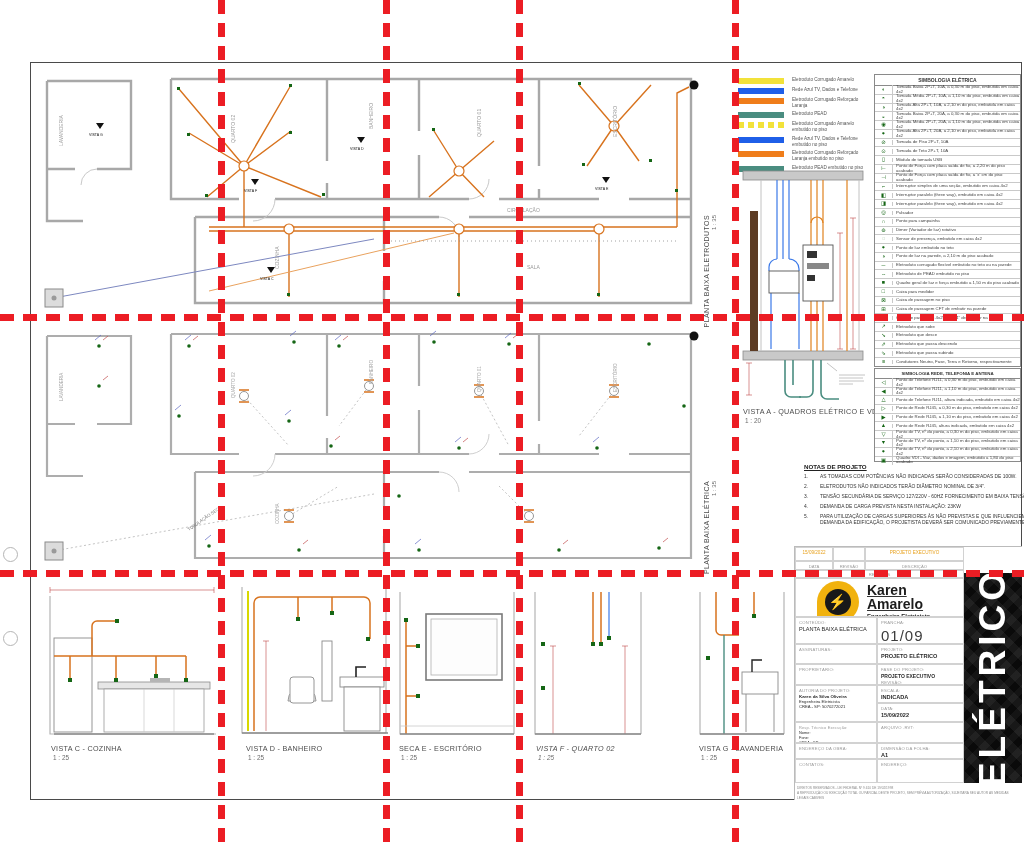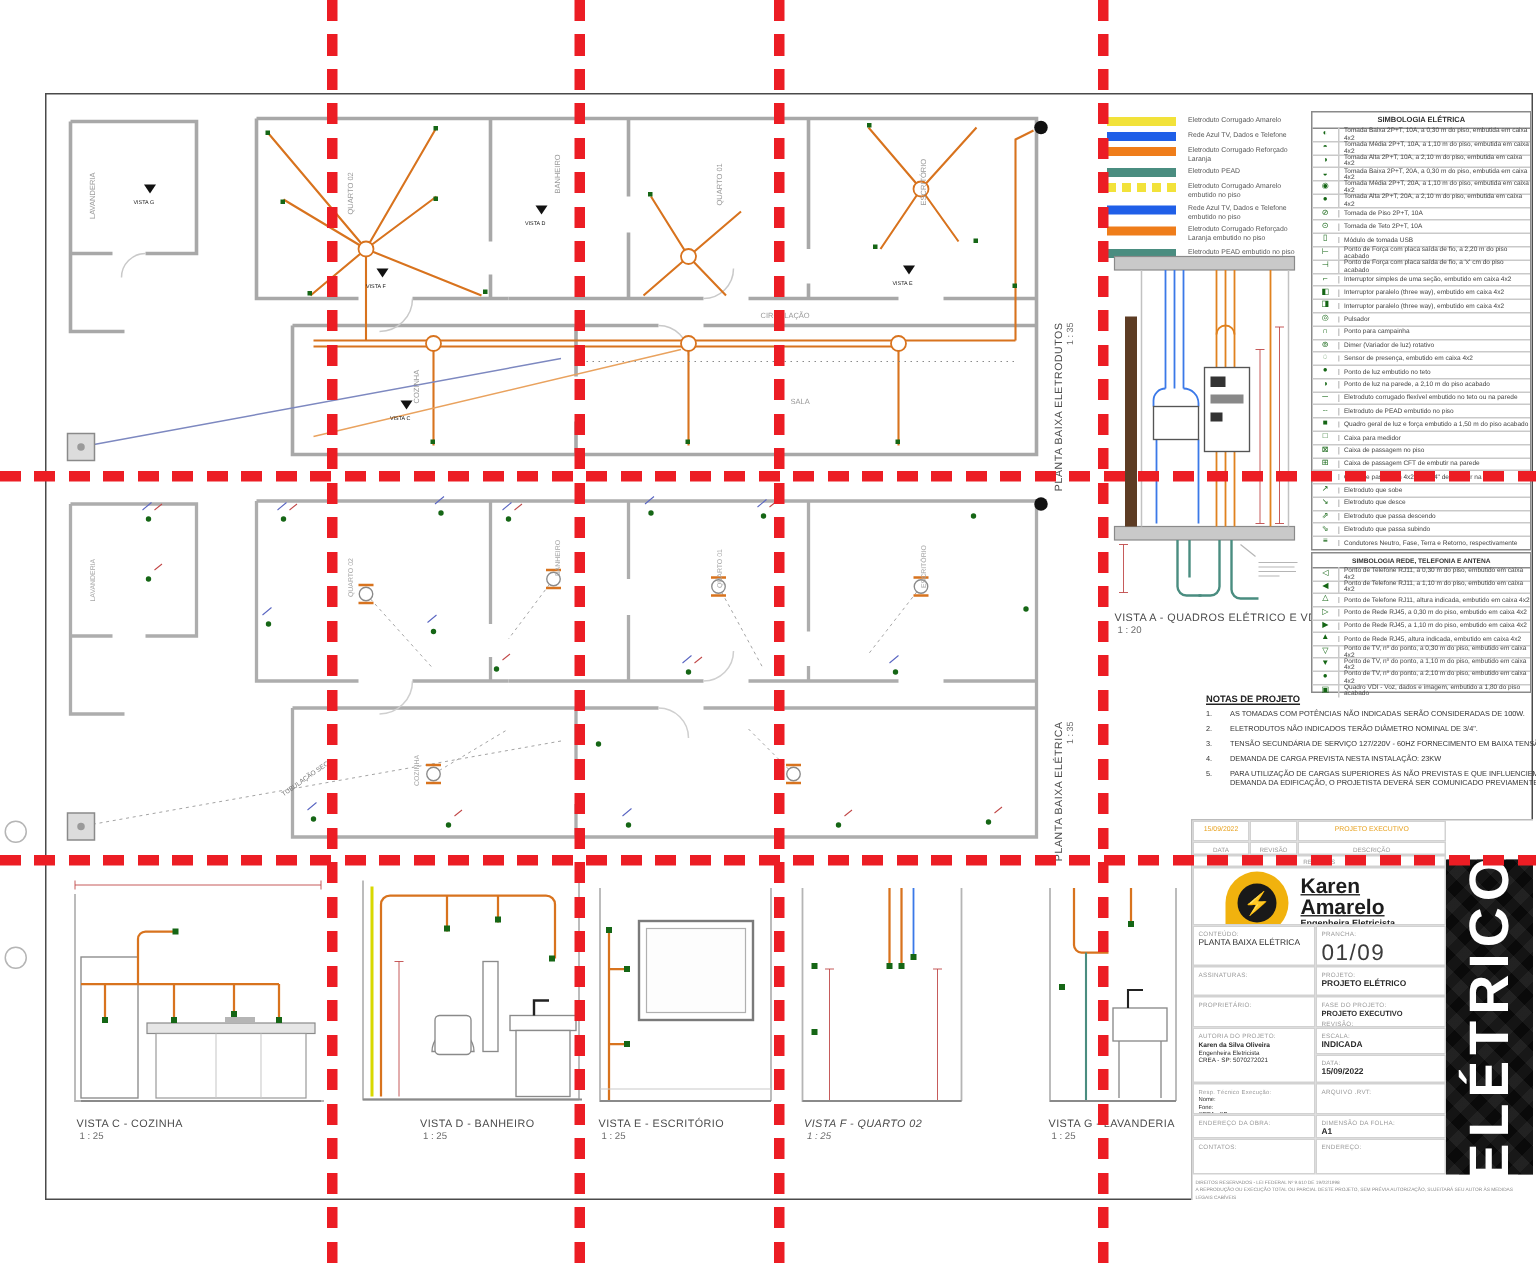--- a/index.html
+++ b/index.html
@@ -722,42 +722,42 @@
       </g>
       <path d="M120,96 v-10 h10" stroke="#222" stroke-width="1.6" fill="none"></path>
       <g fill="#156615">
         <rect x="60" y="36" width="4" height="4"></rect>
           <rect x="94" y="30" width="4" height="4"></rect>
         <rect x="130" y="56" width="4" height="4"></rect>
       </g>
       <path d="M30,150 V60 M27,60 h6" stroke="#c04848" stroke-width="0.6" fill="none"></path>
       <path d="M6,152 h146" stroke="#8a8a8a" stroke-width="1.4"></path>
     </svg>
-    <div class="vlabel" style="left:215px;top:681px;margin-left:34px;">
+    <div class="vlabel" style="left:215px;top:681px;">
       <div class="t1">VISTA D - BANHEIRO</div>
       <div class="t2">1 : 25</div>
     </div>
 
     <svg class="abs" style="left:363px;top:523px;" width="125" height="152" viewBox="0 0 125 152">
       <path d="M6,6 V148 H120 M120,6 V148" stroke="#b5b5b5" stroke-width="1.2" fill="none"></path>
       <rect x="32" y="28" width="76" height="66" fill="#fff" stroke="#7a7a7a" stroke-width="1.6"></rect>
       <rect x="37" y="33" width="66" height="56" fill="#fdfdfd" stroke="#b0b0b0" stroke-width="0.8"></rect>
       <g stroke="#d8731e" stroke-width="1.5" fill="none">
         <path d="M12,148 V36 M12,60 h12 M12,110 h12"></path>
       </g>
       <g fill="#156615">
         <rect x="22" y="58" width="4" height="4"></rect>
           <rect x="22" y="108" width="4" height="4"></rect>
         <rect x="10" y="32" width="4" height="4"></rect>
       </g>
       <path d="M6,140 h114" stroke="#c9c9c9" stroke-width="0.8"></path>
       <path d="M6,148 h114" stroke="#8a8a8a" stroke-width="1.4"></path>
     </svg>
     <div class="vlabel" style="left:368px;top:681px;">
-      <div class="t1">VISTA E - ESCRITÓRIO</div>
+      <div class="t1">SECA E - ESCRITÓRIO</div>
       <div class="t2">1 : 25</div>
     </div>
 
     <svg class="abs" style="left:498px;top:523px;" width="118" height="152" viewBox="0 0 118 152">
       <path d="M6,6 V148 H112 M112,6 V148" stroke="#b5b5b5" stroke-width="1.2" fill="none"></path>
       <g stroke="#d8731e" stroke-width="1.5" fill="none">
         <path d="M64,6 V58 M72,6 V58"></path>
       </g>
       <path d="M80,6 V52" stroke="#3b79e8" stroke-width="1.2" fill="none"></path>
       <g fill="#156615">

